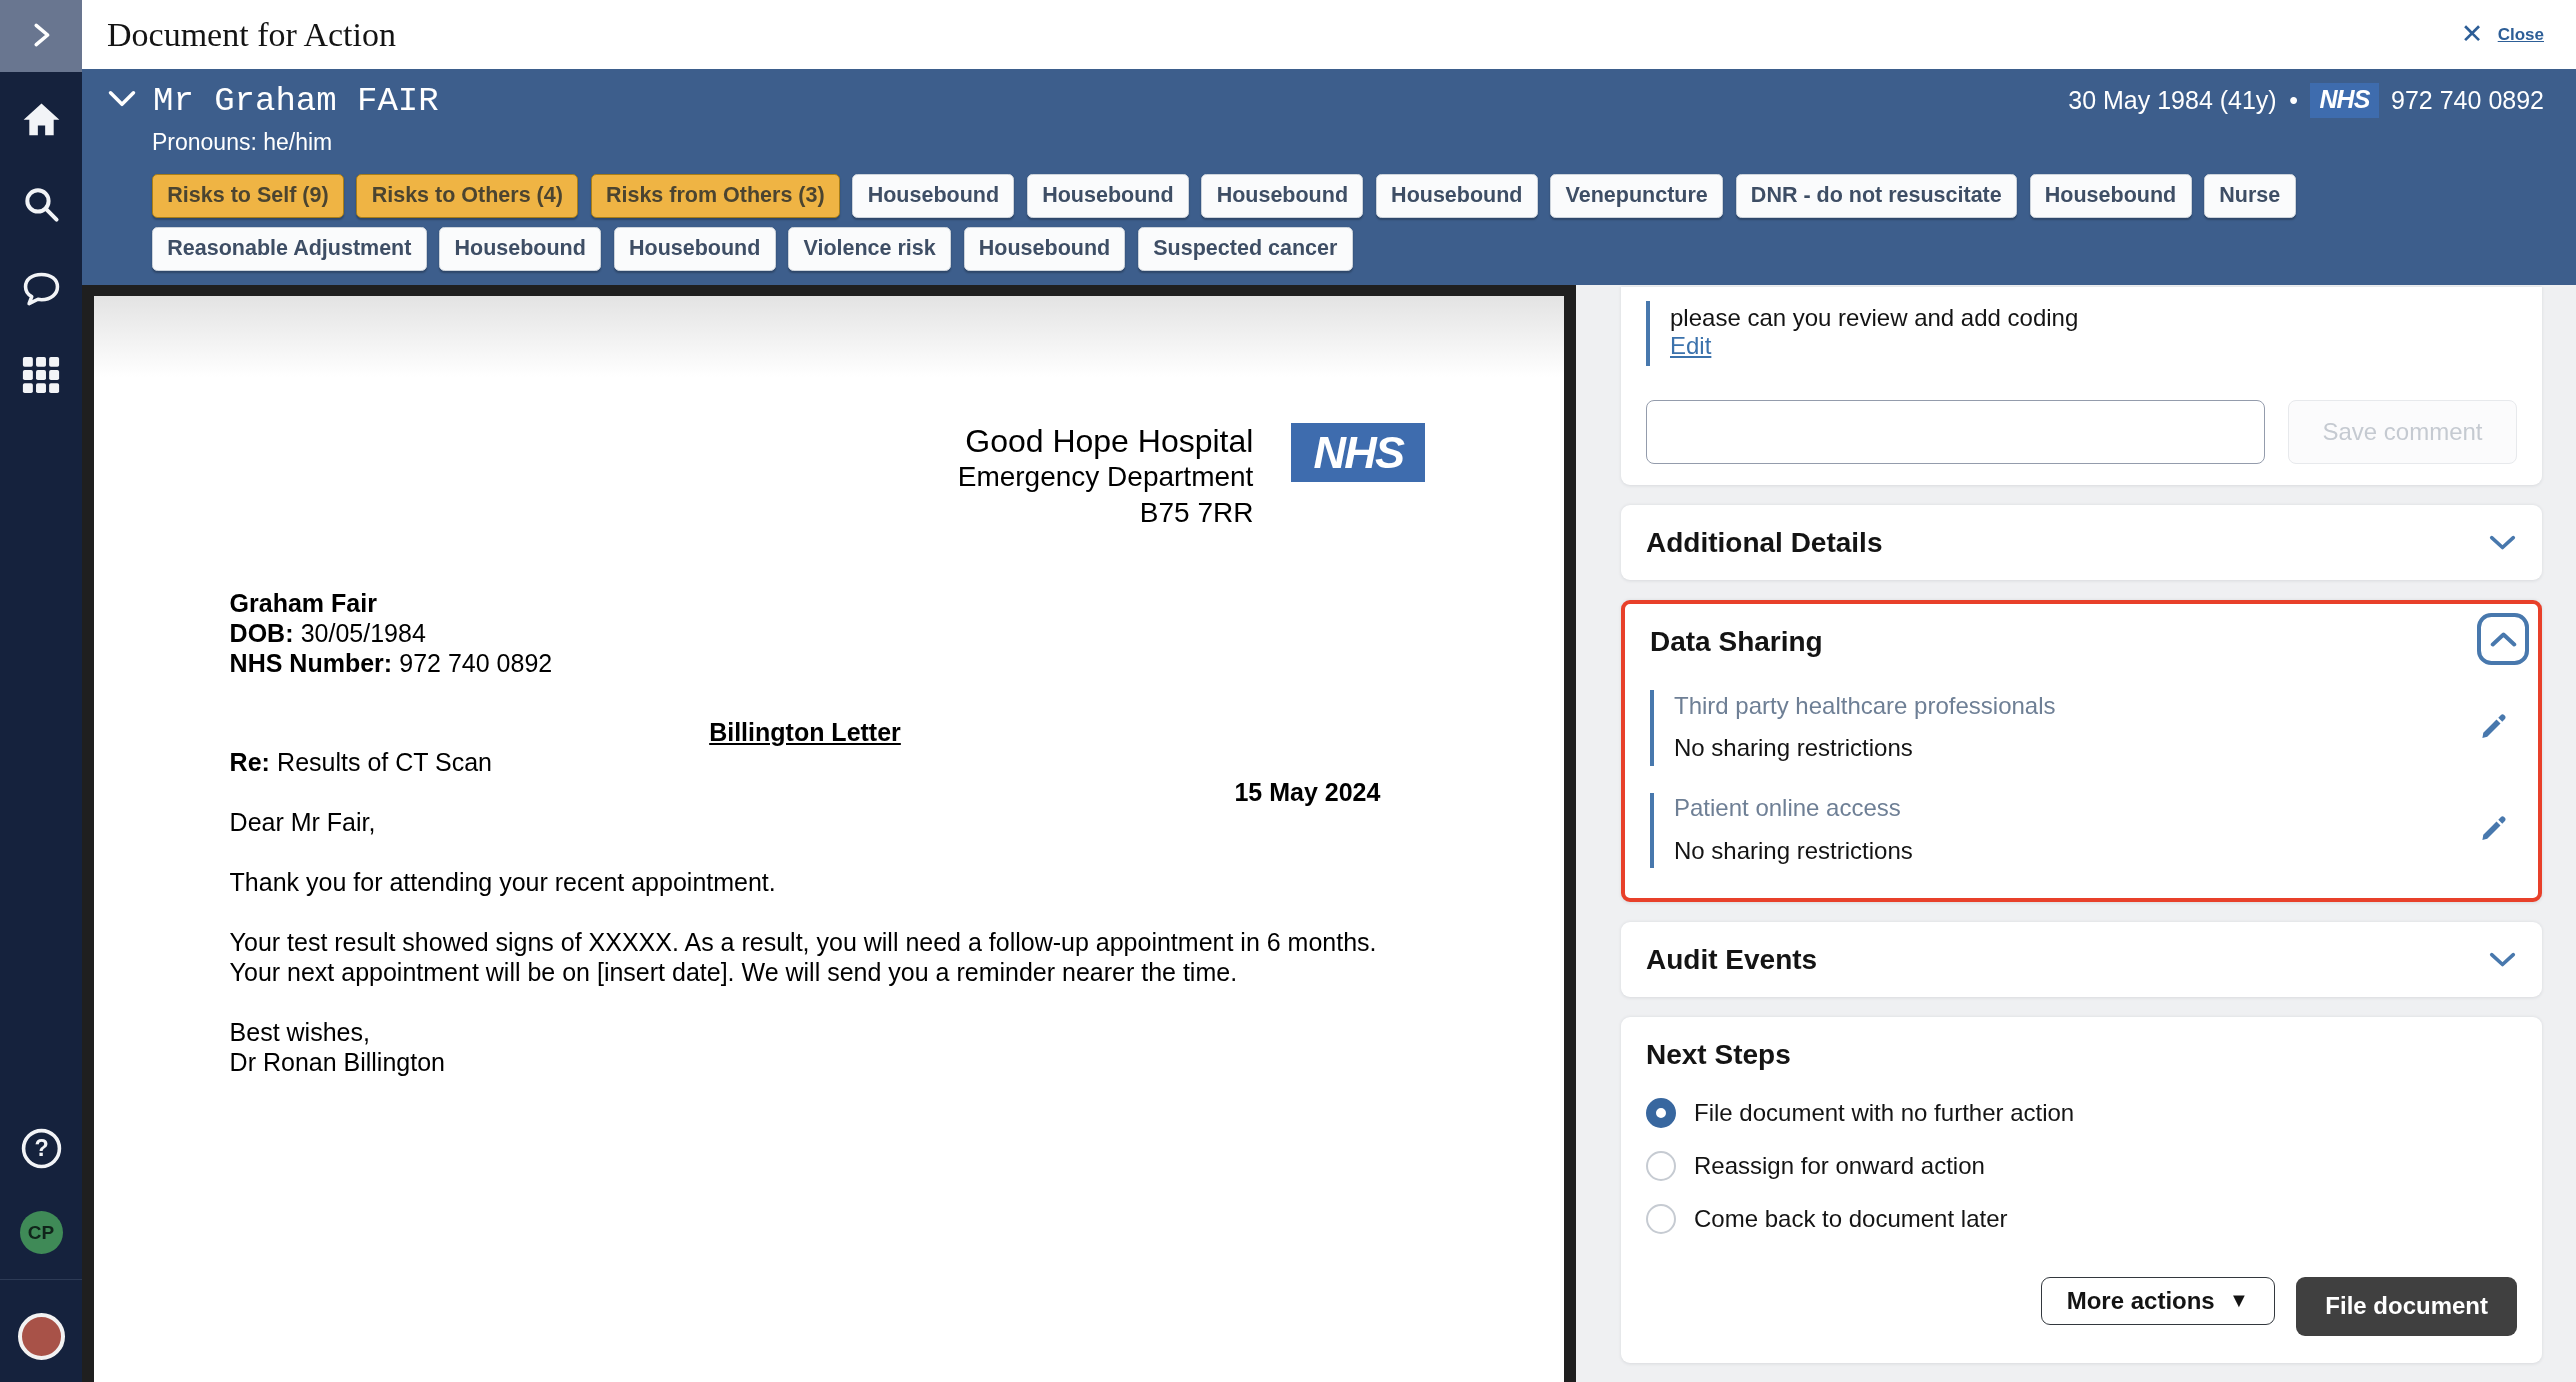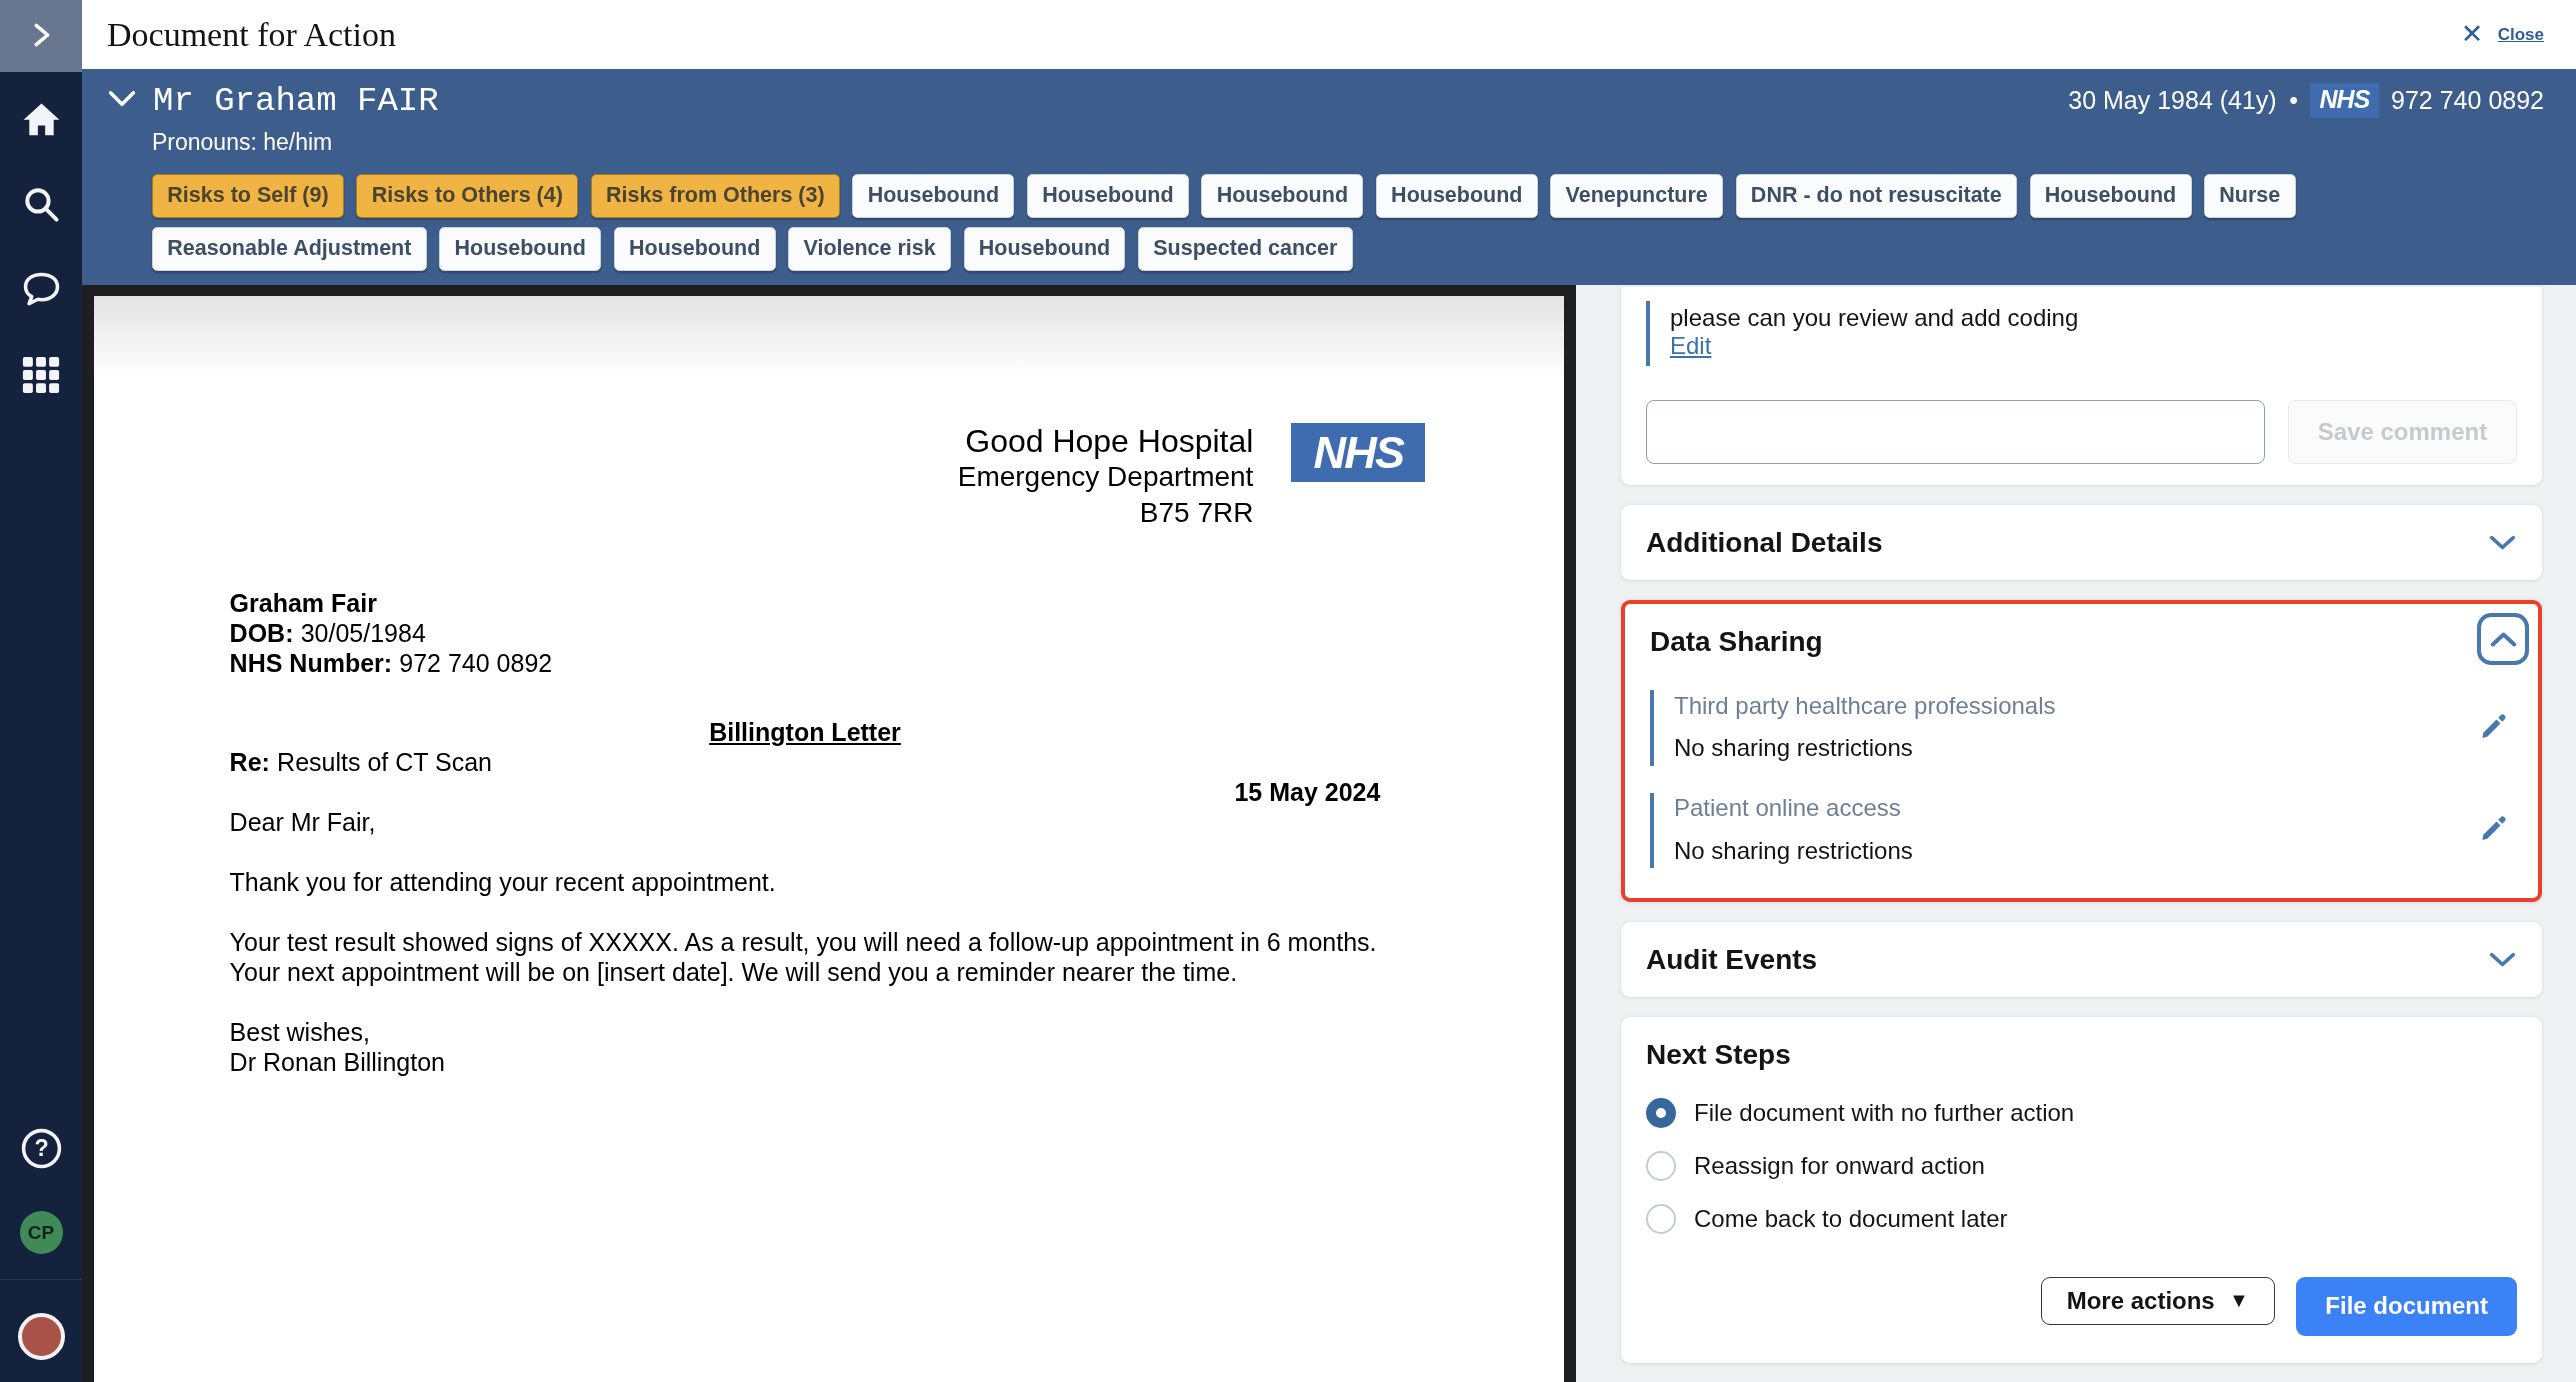--- a/index.html
+++ b/index.html
@@ -66,21 +66,21 @@
   .card + .card { margin-top:20px; }
 
   .comment-card { border-radius:0 0 9px 9px; padding-top:14.3px; }
   .comment-quote { border-left:4.5px solid #4878AD; padding:3.6px 0 5.4px 20px; }
   .comment-text { font-size:24px; color:#141414; }
   .edit-link { display:inline-block; font-size:24px; color:#3B72AC; text-decoration:underline; cursor:pointer; }
   .comment-input-row { display:flex; gap:23px; margin-top:34px; align-items:stretch; }
   .comment-input { flex:1; height:64px; border:1.8px solid #949CAC; border-radius:8px; font-size:23px; padding:0 16px;
                    font-family:"Liberation Sans", sans-serif; }
   .save-btn { width:229px; height:64px; background:#FBFBFC; border:1.8px solid #E7E9EC; border-radius:8px;
-              color:#C5CAD1; font-size:24px; font-weight:bold; cursor:default; font-family:"Liberation Sans", sans-serif; }
+              color:#C5CAD1; font-size:24px; font-weight:normal; cursor:default; font-family:"Liberation Sans", sans-serif; }
 
   .section-head { display:flex; align-items:center; }
   .section-title { font-size:28px; font-weight:bold; color:#141414; }
   .chev-btn { margin-left:auto; cursor:pointer; display:flex; align-items:center; }
 
   .highlight-card { border:4.5px solid #E8402A; position:relative; padding-bottom:30px; }
   .collapse-btn { position:absolute; top:9px; right:9px; width:52px; height:52px; border:4.5px solid #4878AD;
                   border-radius:14.3px; background:#fff; display:flex; align-items:center; justify-content:center; cursor:pointer; }
   .ds-items { margin-top:32px; display:flex; flex-direction:column; gap:27px; }
   .ds-item { border-left:4.5px solid #4878AD; padding:1.8px 63px 3.6px 20px; position:relative; }
@@ -90,21 +90,21 @@
 
   .ns-options { margin-top:27px; display:flex; flex-direction:column; gap:23px; }
   .radio-row { display:flex; align-items:center; gap:18px; cursor:pointer; }
   .radio { width:30px; height:30px; border-radius:50%; border:2.7px solid #C6CBD2; background:#fff; flex:none; }
   .radio.selected { border:10px solid #38679F; }
   .radio-label { font-size:24px; color:#141414; }
   .ns-buttons { display:flex; justify-content:flex-end; gap:21.5px; margin-top:43px; padding-bottom:5.4px; }
   .more-btn { background:#fff; border:1.8px solid #33383E; border-radius:9px; height:48px; padding:8px 25px;
               font-size:24px; font-weight:bold; color:#141414; display:flex; align-items:center; gap:14.3px; cursor:pointer;
               font-family:"Liberation Sans", sans-serif; }
-  .file-btn { background:#3b82f6; border:none; border-radius:9px; height:59px; padding:0 29px;
+  .file-btn { background:#404040; border:none; border-radius:9px; height:59px; padding:0 29px;
               font-size:24px; font-weight:bold; color:#fff; cursor:pointer; font-family:"Liberation Sans", sans-serif; }
   .caret-down { font-size:20px; }
 </style>
 </head>
 <body>
 
 <div class="app">
 
   <nav class="rail">
     <div class="rail-top">

